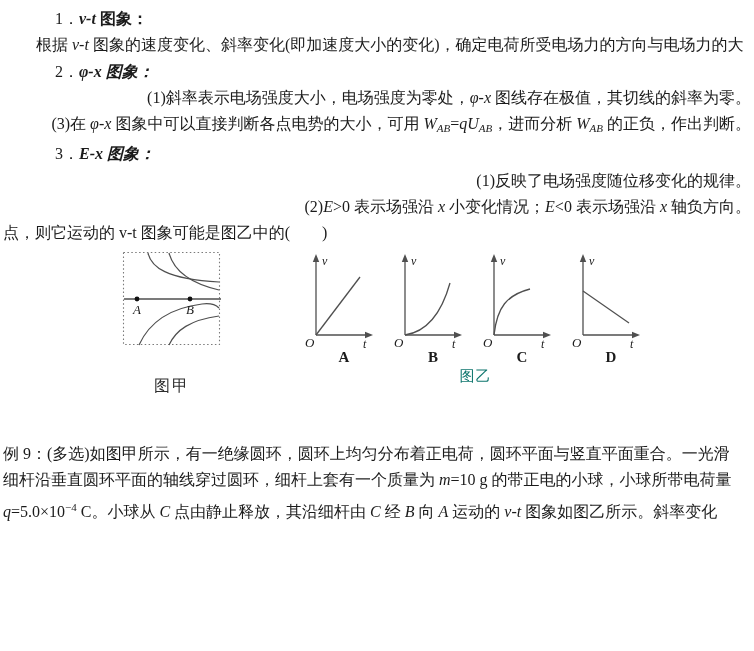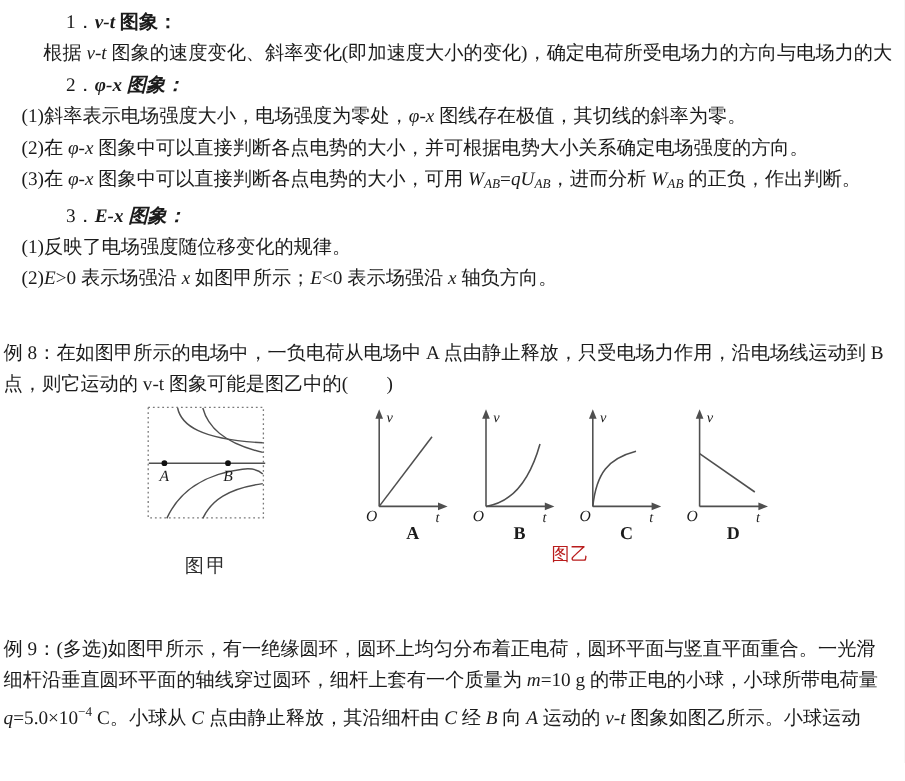--- a/index.html
+++ b/index.html
@@ -12,21 +12,21 @@
     padding:6px 3px 0 3px;
     font-family:"Liberation Serif","DejaVu Serif",serif;
     font-size:16px;
     line-height:26.3px;
     color:#1b1b1b;
     overflow:hidden;
   }
   p.line{margin:0;white-space:nowrap;font-family:Liberation Serif, serif;}
   p.heading{padding-left:52px;}
   p.para-first{padding-left:33px;}
-  p.item{padding-left:15px;}
+  p.item{padding-left:15px;text-align:right;}
   p.example{padding-left:0;}
   p.gap-ex8{margin-top:35px;}
   p.gap-ex9{margin-top:42px;}
   .it{font-style:italic;}
   .bd{font-weight:bold;}
   .bi{font-weight:bold;font-style:italic;}
   .sub{font-size:11px;vertical-align:-3px;font-style:italic;}
   .sup{font-size:11px;vertical-align:6px;}
 
   .figure-row{
@@ -34,38 +34,36 @@
     align-items:flex-start;
     margin:4px 0 0 119px;
   }
   figure{margin:0;padding:0;}
   .fig-jia{width:100px;text-align:center;}
   .fig-jia svg{display:block;}
   .fig-jia figcaption{margin-top:26px;font-size:16px;color:#2e2e2e;letter-spacing:2px;}
   .fig-yi{margin-left:80px;text-align:center;}
   .graphs{display:flex;gap:9px;}
   .graphs svg{display:block;}
-  .fig-yi figcaption{margin-top:0px;font-size:15px;color:#b91c1c;letter-spacing:1px;}
+  .fig-yi figcaption{margin-top:0px;font-size:15px;color:#0f766e;letter-spacing:1px;}
 </style>
 </head>
 <body>
 
 <div class="page">
 
   <div id="paras-top">
       <p class="line heading"><span>1．</span><span class="bi">v-t</span><span> </span><span class="bd">图象：</span></p>
       <p class="line para-first"><span>根据 </span><span class="it">v-t</span><span> 图象的速度变化、斜率变化(即加速度大小的变化)，确定电荷所受电场力的方向与电场力的大</span></p>
       <p class="line heading"><span>2．</span><span class="bi">φ-x</span><span> </span><span class="bi">图象：</span></p>
       <p class="line item"><span>(1)斜率表示电场强度大小，电场强度为零处，</span><span class="it">φ-x</span><span> 图线存在极值，其切线的斜率为零。</span></p>
-      <p class="line item"><span>(2)在 </span><span class="it">φ-x</span><span> 图象中可以直接判断各点电势的大小，并可根据电势大小关系确定电场强度的方向。</span></p>
       <p class="line item"><span>(3)在 </span><span class="it">φ-x</span><span> 图象中可以直接判断各点电势的大小，可用 </span><span class="it">W</span><span class="sub">AB</span><span>=</span><span class="it">qU</span><span class="sub">AB</span><span>，进而分析 </span><span class="it">W</span><span class="sub">AB</span><span> 的正负，作出判断。</span></p>
       <p class="line heading"><span>3．</span><span class="bi">E-x</span><span> </span><span class="bi">图象：</span></p>
       <p class="line item"><span>(1)反映了电场强度随位移变化的规律。</span></p>
-      <p class="line item"><span>(2)</span><span class="it">E</span><span>&gt;0 表示场强沿 </span><span class="it">x</span><span> 如图甲所示；</span><span class="it">E</span><span>&lt;0 表示场强沿 </span><span class="it">x</span><span> 轴负方向。</span></p>
-      <p class="line example gap-ex8"><span>例 8：在如图甲所示的电场中，一负电荷从电场中 A 点由静止释放，只受电场力作用，沿电场线运动到 B</span></p>
+      <p class="line item"><span>(2)</span><span class="it">E</span><span>&gt;0 表示场强沿 </span><span class="it">x</span><span> 小变化情况；</span><span class="it">E</span><span>&lt;0 表示场强沿 </span><span class="it">x</span><span> 轴负方向。</span></p>
       <p class="line example"><span>点，则它运动的 v-t 图象可能是图乙中的(　　)</span></p>
     </div>
 
   <div class="figure-row">
 
     <figure class="fig-jia">
       <svg width="100" height="96" viewBox="0 0 100 96">
         <rect x="1.5" y="1.5" width="96" height="92" fill="none" stroke="#7a7a7a" stroke-width="1.1" stroke-dasharray="1.5 2.4"></rect>
         <path d="M26,2 C29,16 44,28 97,31" fill="none" stroke="#4f4f4f" stroke-width="1.2"></path>
         <path d="M47,2 C51,17 63,31 97,39" fill="none" stroke="#4f4f4f" stroke-width="1.2"></path>
@@ -128,16 +126,16 @@
           </svg>
         </div>
       <figcaption>图乙</figcaption>
     </figure>
 
   </div>
 
   <div id="paras-bottom">
       <p class="line example gap-ex9"><span>例 9：(多选)如图甲所示，有一绝缘圆环，圆环上均匀分布着正电荷，圆环平面与竖直平面重合。一光滑</span></p>
       <p class="line example"><span>细杆沿垂直圆环平面的轴线穿过圆环，细杆上套有一个质量为 </span><span class="it">m</span><span>=10 g 的带正电的小球，小球所带电荷量</span></p>
-      <p class="line example"><span class="it">q</span><span>=5.0×10</span><span class="sup">−4</span><span> C。小球从 </span><span class="it">C</span><span> 点由静止释放，其沿细杆由 </span><span class="it">C</span><span> 经 </span><span class="it">B</span><span> 向 </span><span class="it">A</span><span> 运动的 </span><span class="it">v-t</span><span> 图象如图乙所示。小球运动</span></p>
+      <p class="line example"><span class="it">q</span><span>=5.0×10</span><span class="sup">−4</span><span> C。小球从 </span><span class="it">C</span><span> 点由静止释放，其沿细杆由 </span><span class="it">C</span><span> 经 </span><span class="it">B</span><span> 向 </span><span class="it">A</span><span> 运动的 </span><span class="it">v-t</span><span> 图象如图乙所示。斜率变化</span></p>
     </div>
 
 </div>
 
 </body></html>

